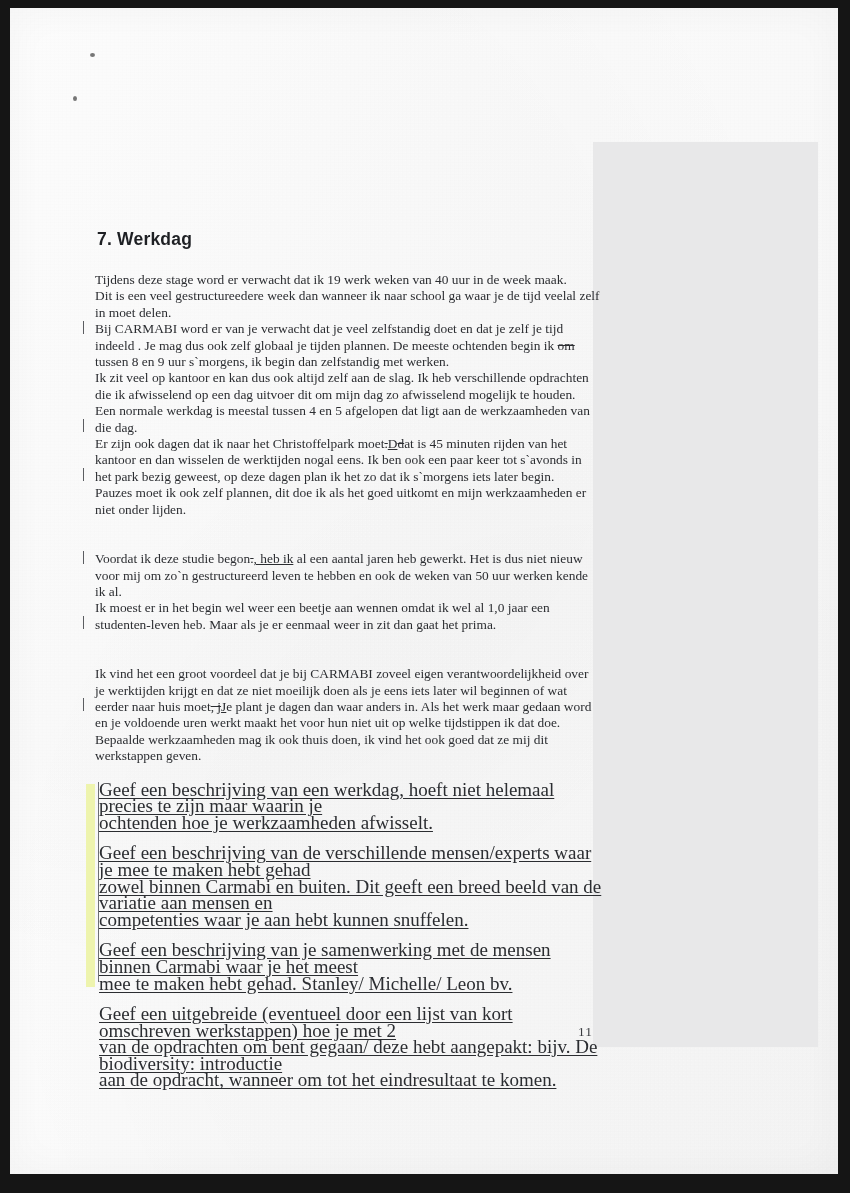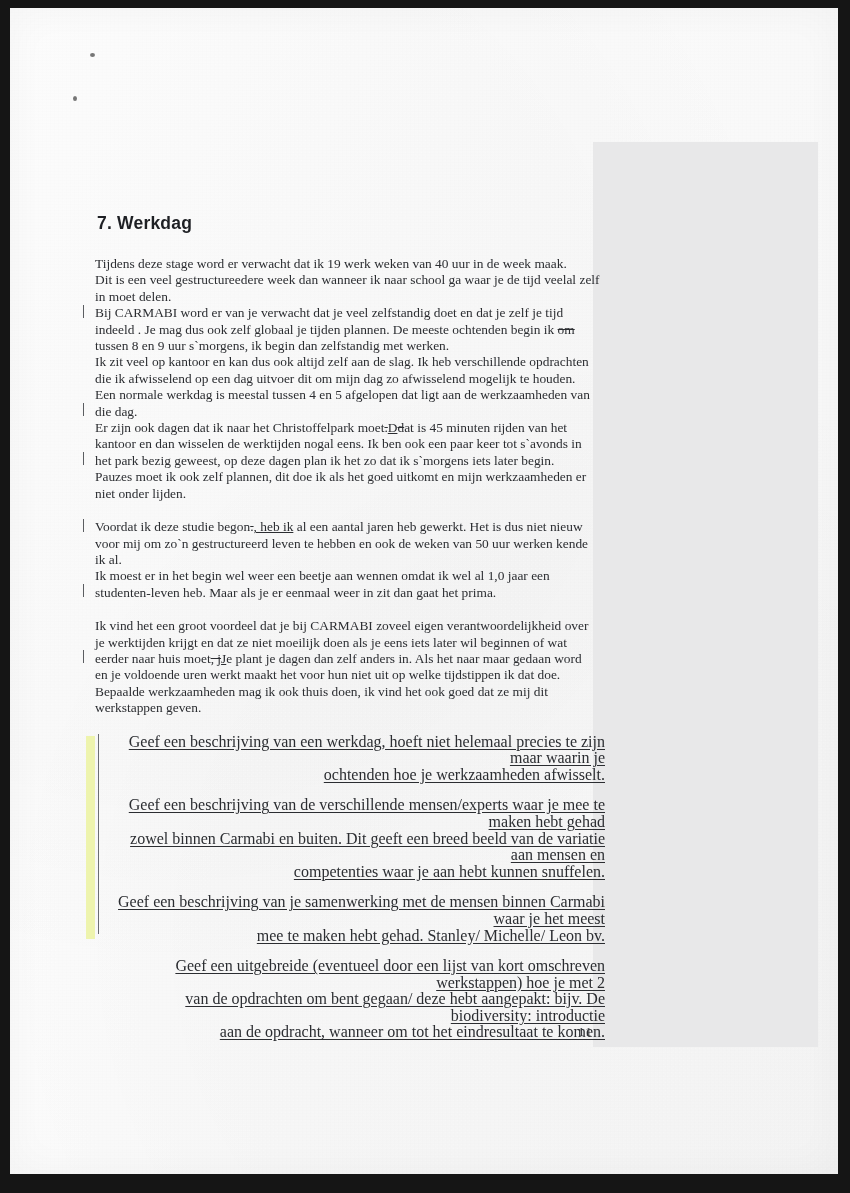--- a/index.html
+++ b/index.html
@@ -76,27 +76,27 @@
     top: 205px;
     width: 510px;
     color: #27292c;
   }
 
   #page-title {
     font-family: "Liberation Sans", sans-serif;
     font-weight: bold;
     font-size: 17.5px;
     letter-spacing: .2px;
-    margin: 0 0 22px 2px;
+    margin: 16px 0 22px 2px;
     color: #1e2024;
   }
 
   .para {
     position: relative;
-    margin: 0 0 0 0;
+    margin: 16px 0 0 0;
     font-size: 13.4px;
     line-height: 16.4px;
     text-align: left;
     color: #2b2d31;
   }
   .gap-md { height: 17px; }
 
   
   .changebar {
     position: absolute;
@@ -125,26 +125,25 @@
   }
   #instr-rule {
     position: absolute;
     left: 3px;
     top: 0px;
     width: 1px;
     height: 200px;
     background: #6c6e72;
   }
   .instr-para {
-    font-size: 16px;
+    font-size: 19px;
     line-height: 16.6px;
     color: #2b2d31;
     margin: 0;
-    padding-left: 12px;
-    text-align: right;
+    padding-left: 4px;
   }
   .instr-para span.u { text-decoration: underline; text-underline-offset: 1.5px; }
   .instr-gap { height: 14px; }
 
   
   #page-number {
     position: absolute;
     left: 568px;
     top: 1016px;
     font-size: 13.4px;
@@ -202,21 +201,21 @@
         <span>Ik moest er in het begin wel weer een beetje aan wennen omdat ik wel al 1,0 jaar een</span><br>
         <span>studenten-leven heb. Maar als je er eenmaal weer in zit dan gaat het prima.</span>
       </div>
 
       <div class="gap-md"></div>
 
       <div class="para">
         <span class="changebar" style="top:32px;height:13px;"></span>
         <span>Ik vind het een groot voordeel dat je bij CARMABI zoveel eigen verantwoordelijkheid over</span><br>
         <span>je werktijden krijgt en dat ze niet moeilijk doen als je eens iets later wil beginnen of wat</span><br>
-        <span>eerder naar huis moet</span><span class="strike">, j</span><span class="ins">J</span><span>e plant je dagen dan zelf anders in. Als het naar maar gedaan word</span><br>
+        <span>eerder naar huis moet</span><span class="strike">, j</span><span class="ins">J</span><span>e plant je dagen dan waar anders in. Als het werk maar gedaan word</span><br>
         <span>en je voldoende uren werkt maakt het voor hun niet uit op welke tijdstippen ik dat doe.</span><br>
         <span>Bepaalde werkzaamheden mag ik ook thuis doen, ik vind het ook goed dat ze mij dit</span><br>
         <span>werkstappen geven.</span>
       </div>
 
       <div id="instructions">
         <div id="highlight-stripe"></div>
         <div id="instr-rule"></div>
         <div id="instr-list">
             <p class="instr-para"><span class="u">Geef een beschrijving van een werkdag, hoeft niet helemaal precies te zijn maar waarin je</span><br><span class="u">ochtenden hoe je werkzaamheden afwisselt.</span></p>

